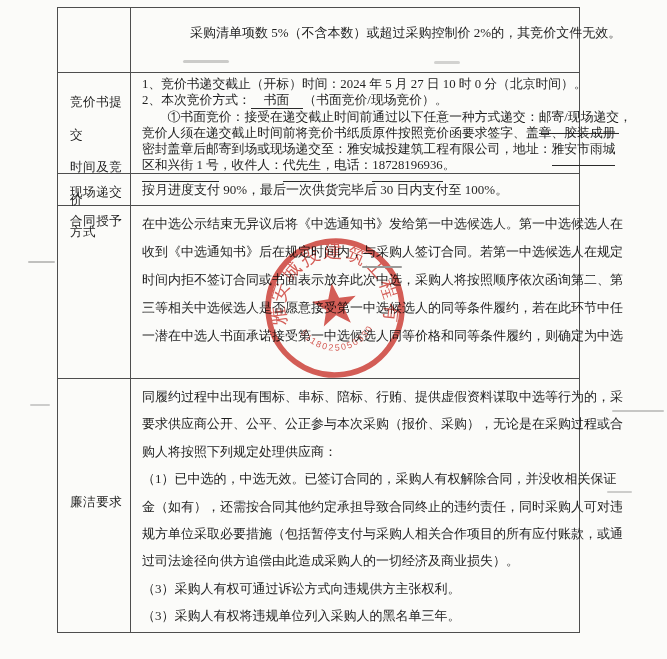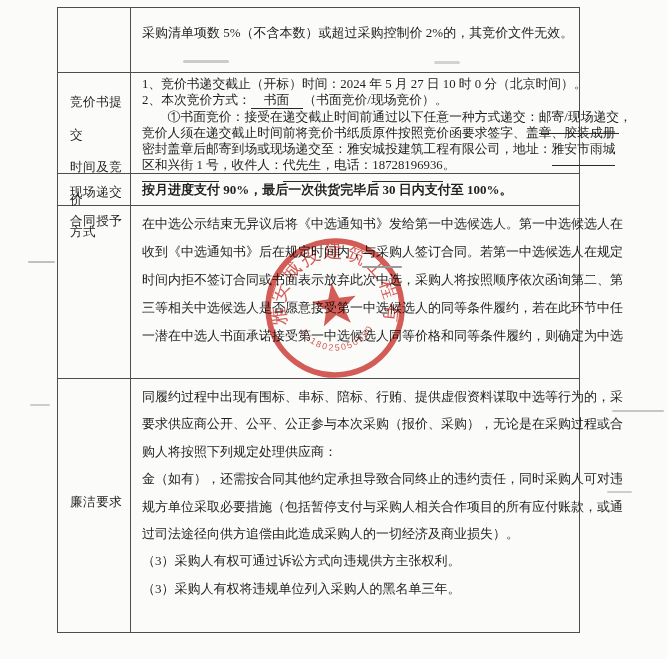--- a/index.html
+++ b/index.html
@@ -29,31 +29,31 @@
   .content-cell{
     flex:1;box-sizing:border-box;
     padding-left:11px;padding-right:6px;
     font-size:13px;
   }
   .line{white-space:nowrap;}
   .u{border-bottom:1px solid #2a2a2a;padding-bottom:9px;}
   .blank{padding:0 14px 1px 13px;}
 
   
-  .row-carryover{height:65px;}
+  .row-carryover{height:65px;gap:48px;}
   .row-carryover .content-cell{padding-top:12px;}
   .row-carryover .line{line-height:26px;}
 
   .row-submission{height:101px;}
   .row-submission .content-cell{padding-top:3px;}
   .row-submission .line{line-height:16.3px;font-size:12.8px;}
   .row-submission .header-cell{padding-top:13px;line-height:32.5px;}
 
   .row-payment{height:32px;}
-  .row-payment .content-cell{padding-top:6px;font-weight:bold;}
+  .row-payment .content-cell{padding-top:6px;}
   .row-payment .line{line-height:19px;}
   .row-payment .header-cell{padding-top:10px;}
 
   .row-award{height:173px;}
   .row-award .content-cell{padding-top:4px;}
   .row-award .line{line-height:28.1px;}
   .row-award .header-cell{padding-top:7px;}
 
   .row-integrity{height:253px;}
   .row-integrity .content-cell{padding-top:4px;}
@@ -124,20 +124,21 @@
         <div class="line"><span>三等相关中选候选人是否愿意接受第一中选候选人的同等条件履约，若在此环节中任</span></div>
         <div class="line"><span>一潜在中选人书面承诺接受第一中选候选人同等价格和同等条件履约，则确定为中选</span></div>
       </div>
     </div>
     <div class="table-row row-integrity">
       <div class="header-cell">廉洁要求</div>
       <div class="content-cell">
         <div class="line"><span>同履约过程中出现有围标、串标、陪标、行贿、提供虚假资料谋取中选等行为的，采</span></div>
         <div class="line"><span>要求供应商公开、公平、公正参与本次采购（报价、采购），无论是在采购过程或合</span></div>
         <div class="line"><span>购人将按照下列规定处理供应商：</span></div>
+        <div class="line"><span>（1）已中选的，中选无效。已签订合同的，采购人有权解除合同，并没收相关保证</span></div>
         <div class="line"><span>金（如有），还需按合同其他约定承担导致合同终止的违约责任，同时采购人可对违</span></div>
         <div class="line"><span>规方单位采取必要措施（包括暂停支付与采购人相关合作项目的所有应付账款，或通</span></div>
         <div class="line"><span>过司法途径向供方追偿由此造成采购人的一切经济及商业损失）。</span></div>
         <div class="line"><span>（3）采购人有权可通过诉讼方式向违规供方主张权利。</span></div>
         <div class="line"><span>（3）采购人有权将违规单位列入采购人的黑名单三年。</span></div>
       </div>
     </div>
   </div>
 
 <div class="stamp">

